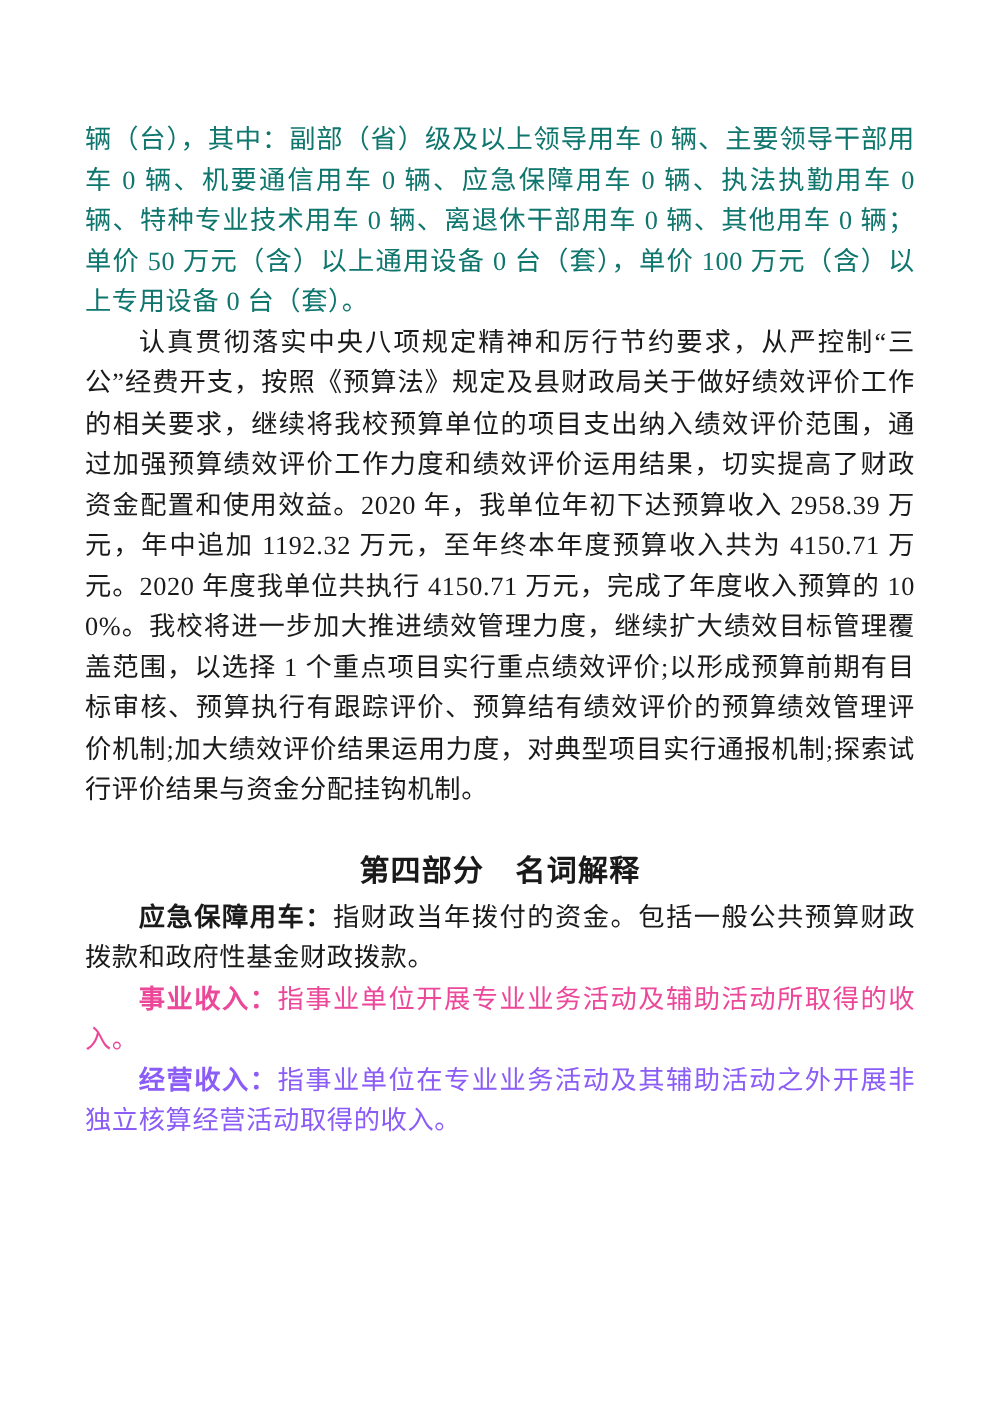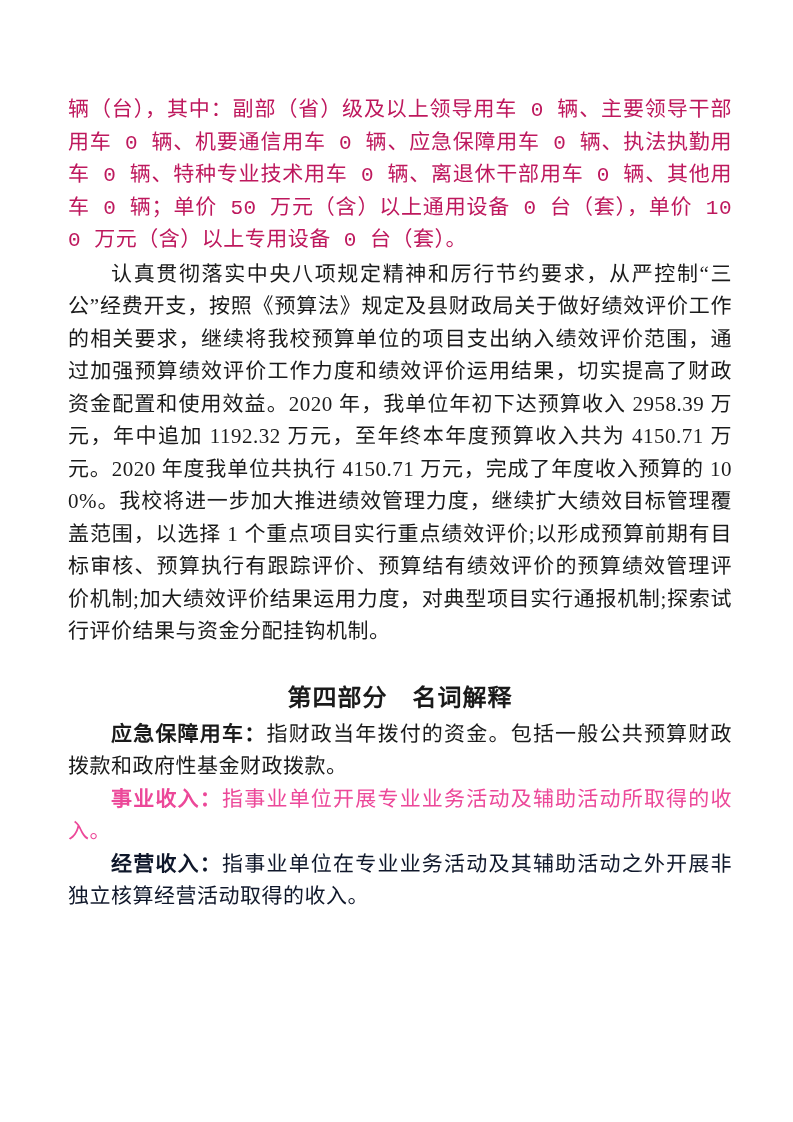--- a/index.html
+++ b/index.html
@@ -48,20 +48,20 @@
   .run.bold {
     font-weight: bold;
     text-align: right;
   }
 </style>
 </head>
 <body>
 
 <div class="page" style="background: rgb(255, 255, 255);">
   <div class="content" id="doc-content">
-      <p class="para body" style="color: #be185d; font-family: Liberation Mono, monospace;"><span class="run">辆（台），其中：副部（省）级及以上领导用车 0 辆、主要领导干部用车 0 辆、机要通信用车 0 辆、应急保障用车 0 辆、执法执勤用车 0 辆、特种专业技术用车 0 辆、离退休干部用车 0 辆、其他用车 0 辆；单价 50 万元（含）以上通用设备 0 台（套），单价 100 万元（含）以上专用设备 0 台（套）。</span></p>
+      <p class="para body" style="color: #0f766e;"><span class="run">辆（台），其中：副部（省）级及以上领导用车 0 辆、主要领导干部用车 0 辆、机要通信用车 0 辆、应急保障用车 0 辆、执法执勤用车 0 辆、特种专业技术用车 0 辆、离退休干部用车 0 辆、其他用车 0 辆；单价 50 万元（含）以上通用设备 0 台（套），单价 100 万元（含）以上专用设备 0 台（套）。</span></p>
       <p class="para body indent" style="color: rgb(26, 26, 26);"><span class="run">认真贯彻落实中央八项规定精神和厉行节约要求，从严控制“三公”经费开支，按照《预算法》规定及县财政局关于做好绩效评价工作的相关要求，继续将我校预算单位的项目支出纳入绩效评价范围，通过加强预算绩效评价工作力度和绩效评价运用结果，切实提高了财政资金配置和使用效益。2020 年，我单位年初下达预算收入 2958.39 万元，年中追加 1192.32 万元，至年终本年度预算收入共为 4150.71 万元。2020 年度我单位共执行 4150.71 万元，完成了年度收入预算的 100%。我校将进一步加大推进绩效管理力度，继续扩大绩效目标管理覆盖范围，以选择 1 个重点项目实行重点绩效评价;以形成预算前期有目标审核、预算执行有跟踪评价、预算结有绩效评价的预算绩效管理评价机制;加大绩效评价结果运用力度，对典型项目实行通报机制;探索试行评价结果与资金分配挂钩机制。</span></p>
       <p class="para title" style="color: rgb(26, 26, 26);"><span class="run bold">第四部分　名词解释</span></p>
       <p class="para body indent" style="color: rgb(26, 26, 26);"><span class="run bold">应急保障用车：</span><span class="run">指财政当年拨付的资金。包括一般公共预算财政拨款和政府性基金财政拨款。</span></p>
       <p class="para body indent" style="color: #ec4899;"><span class="run bold">事业收入：</span><span class="run">指事业单位开展专业业务活动及辅助活动所取得的收入。</span></p>
-      <p class="para body indent" style="color: #0f172a;"><span class="run bold">经营收入：</span><span class="run">指事业单位在专业业务活动及其辅助活动之外开展非独立核算经营活动取得的收入。</span></p>
+      <p class="para body indent" style="color: #8b5cf6;"><span class="run bold">经营收入：</span><span class="run">指事业单位在专业业务活动及其辅助活动之外开展非独立核算经营活动取得的收入。</span></p>
     </div>
 </div>
 
 </body></html>

